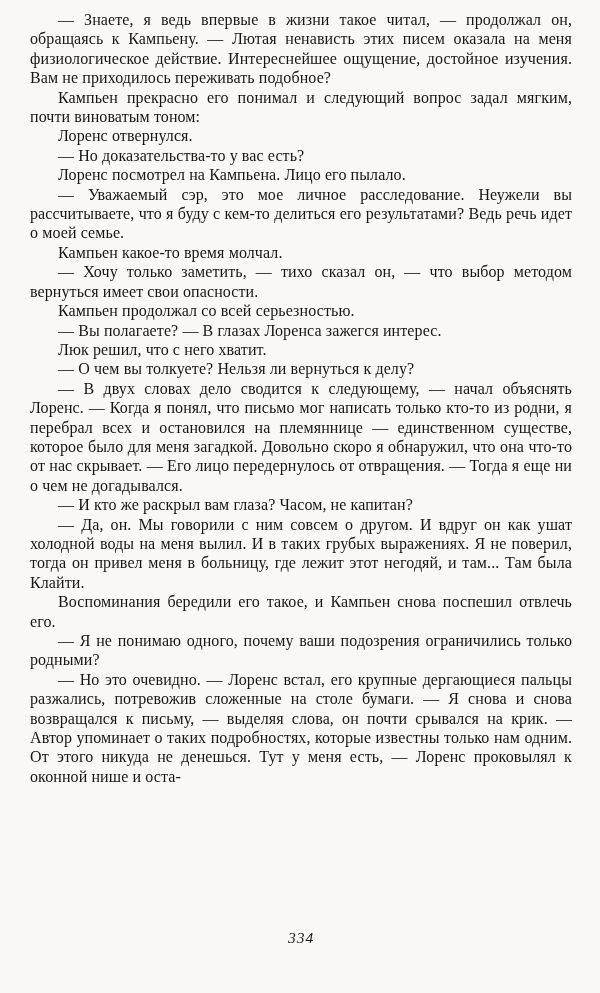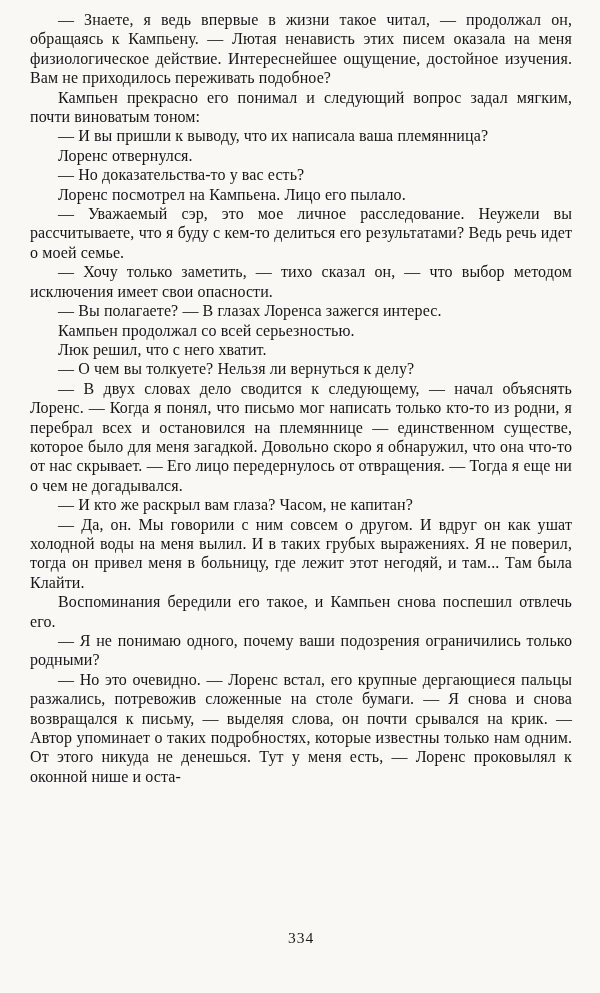--- a/index.html
+++ b/index.html
@@ -33,37 +33,38 @@
     text-indent: 28px;
     letter-spacing: 0.1px;
   }
   .page-number {
     margin-top: auto;
     margin-bottom: 46px;
     text-align: center;
     font-size: 15.5px;
     letter-spacing: 1px;
     color: #1c1c1c;
+    font-style: italic;
   }
 </style>
 </head>
 <body>
 
 <div class="page">
   <div class="text-block">
     <p>— Знаете, я ведь впервые в жизни такое читал, — продолжал он, обращаясь к Кампьену. — Лютая ненависть этих писем оказала на меня физиологическое действие. Интереснейшее ощущение, достойное изучения. Вам не приходилось переживать подобное?</p>
     <p>Кампьен прекрасно его понимал и следующий вопрос задал мягким, почти виноватым тоном:</p>
-    <p>— И вы пришли к выводу, что их написала ваша племянница?</p>
     <p>Лоренс отвернулся.</p>
     <p>— Но доказательства-то у вас есть?</p>
     <p>Лоренс посмотрел на Кампьена. Лицо его пылало.</p>
     <p>— Уважаемый сэр, это мое личное расследование. Неужели вы рассчитываете, что я буду с кем-то делиться его результатами? Ведь речь идет о моей семье.</p>
-    <p>— Хочу только заметить, — тихо сказал он, — что выбор методом исключения имеет свои опасности.</p>
+    <p>Кампьен какое-то время молчал.</p>
+    <p>— Хочу только заметить, — тихо сказал он, — что выбор методом вернуться имеет свои опасности.</p>
+    <p>Кампьен продолжал со всей серьезностью.</p>
     <p>— Вы полагаете? — В глазах Лоренса зажегся интерес.</p>
-    <p>Кампьен продолжал со всей серьезностью.</p>
     <p>Люк решил, что с него хватит.</p>
     <p>— О чем вы толкуете? Нельзя ли вернуться к делу?</p>
     <p>— В двух словах дело сводится к следующему, — начал объяснять Лоренс. — Когда я понял, что письмо мог написать только кто-то из родни, я перебрал всех и остановился на племяннице — единственном существе, которое было для меня загадкой. Довольно скоро я обнаружил, что она что-то от нас скрывает. — Его лицо передернулось от отвращения. — Тогда я еще ни о чем не догадывался.</p>
     <p>— И кто же раскрыл вам глаза? Часом, не капитан?</p>
     <p>— Да, он. Мы говорили с ним совсем о другом. И вдруг он как ушат холодной воды на меня вылил. И в таких грубых выражениях. Я не поверил, тогда он привел меня в больницу, где лежит этот негодяй, и там... Там была Клайти.</p>
     <p>Воспоминания бередили его такое, и Кампьен снова поспешил отвлечь его.</p>
     <p>— Я не понимаю одного, почему ваши подозрения ограничились только родными?</p>
     <p>— Но это очевидно. — Лоренс встал, его крупные дергающиеся пальцы разжались, потревожив сложенные на столе бумаги. — Я снова и снова возвращался к письму, — выделяя слова, он почти срывался на крик. — Автор упоминает о таких подробностях, которые известны только нам одним. От этого никуда не денешься. Тут у меня есть, — Лоренс проковылял к оконной нише и оста-</p>
   </div>
   <div class="page-number">334</div>

